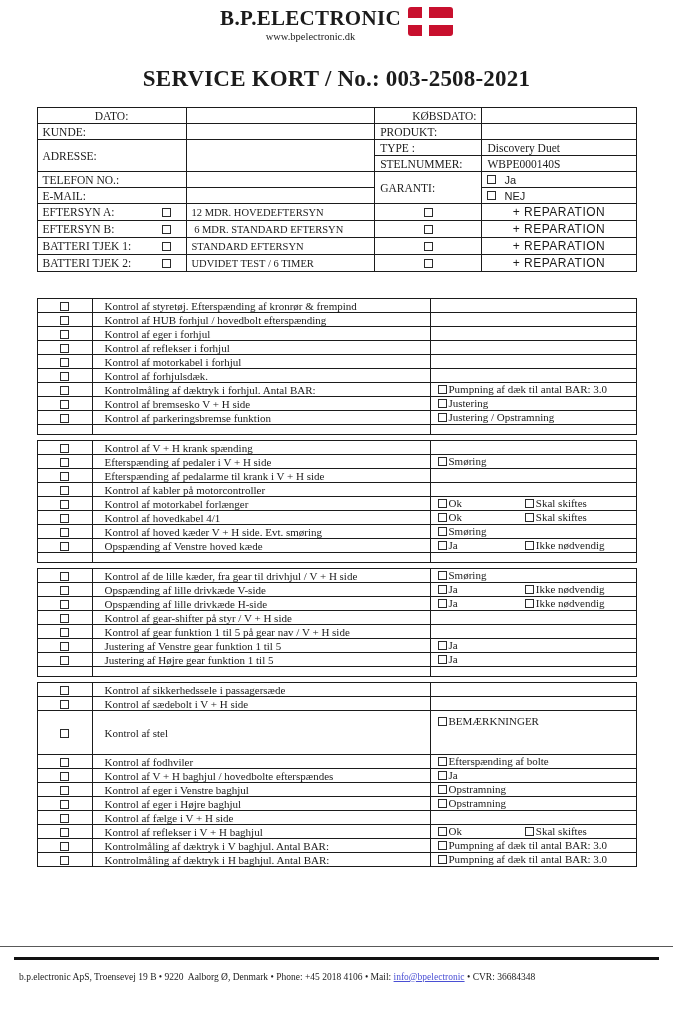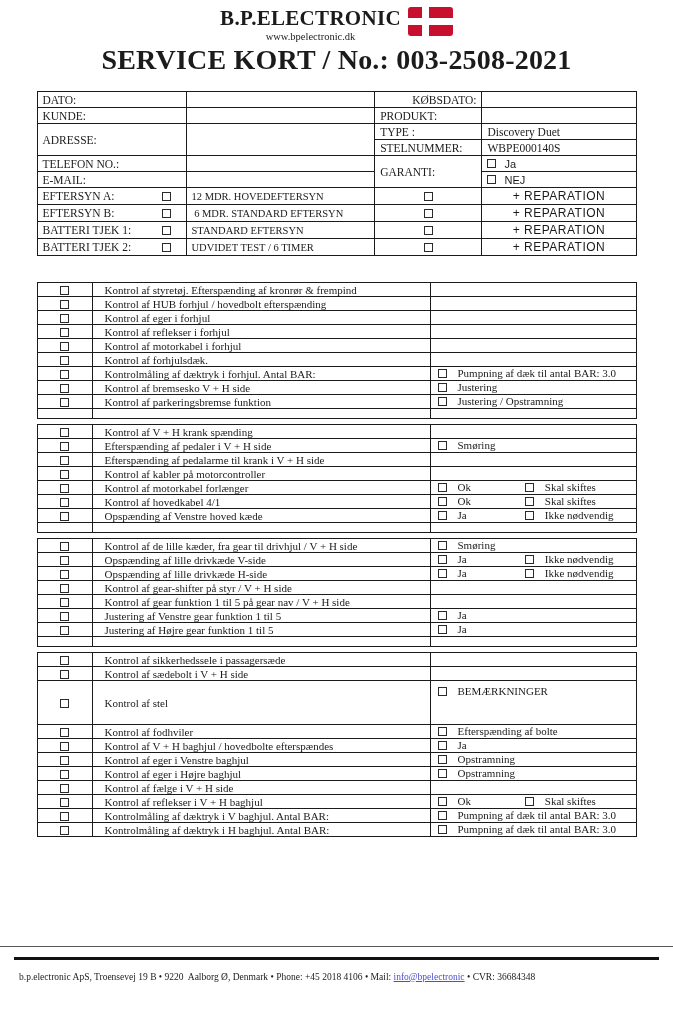--- a/index.html
+++ b/index.html
@@ -9,27 +9,27 @@
     font-family:"Liberation Serif", serif; color:#1b1b1b;
   }
   
   .header { text-align:center; padding-top:6px; }
   .logo-row { display:inline-flex; align-items:flex-start; gap:7px; }
   .logo-name { font-size:21px; font-weight:600; letter-spacing:.3px; line-height:1.15;text-align:right; }
   .logo-url { font-size:10.5px; margin-top:1px; }
   .flag { width:45px; height:29px; border-radius:3px; position:relative; overflow:hidden; margin-top:1px; }
   .flag .h-bar { position:absolute; left:0; right:0; top:11px; height:7px; background:#fff; }
   .flag .v-bar { position:absolute; top:0; bottom:0; left:14px; width:7px; background:#fff; }
-  .doc-title { font-size:28px; font-weight:bold; margin-top:2px; letter-spacing:.2px; }
+  .doc-title { font-size:23px; font-weight:bold; margin-top:24px; letter-spacing:.2px; }
 
   
   table { border-collapse:collapse; }
   .info-table { width:600px; margin:15px auto 0; font-size:11.5px; border:1.5px solid #1b1b1b; }
   .info-table td { border:1px solid #1b1b1b; padding:1px 5px; height:16px; vertical-align:middle; }
-  .info-table .c1 { width:150px; }
+  .info-table .c1 { width:150px;text-align:center; }
   .info-table .c2 { width:190px; }
   .info-table .c3 { width:105px;padding-left:37px; }
   .info-table .c4 { width:155px; }
   .svc-label-row { display:flex; justify-content:space-between; align-items:center; padding-right:10px; }
   .svc-desc { font-size:10.5px; white-space:pre-wrap; }
   .cb-center { text-align:center; }
   .sans { font-family:"Liberation Sans", sans-serif; }
   .rep-cell { text-align:center; font-size:12px; letter-spacing:.5px; }
   .gar-opt { display:flex; align-items:center; gap:8px; font-size:11px; }
 
@@ -37,21 +37,21 @@
   .cb { display:inline-block; width:9px; height:9px; border:1.3px solid #2b2b2b; background:#fff;
         vertical-align:-1px; flex:0 0 auto; }
 
   
   .checklist { margin-top:26px; }
   .check-table { width:600px; margin:0 auto 5px; font-size:11px; border:1.5px solid #1b1b1b; }
   .check-table td { border:1px solid #1b1b1b; height:14px; padding:0 4px; vertical-align:middle; }
   .check-table .cb-cell { width:55px; text-align:center; padding:0; }
   .check-table .desc-cell { width:338px; padding-left:12px; }
   .check-table .opts-cell { padding-left:7px; }
-  .opt { display:inline-flex; align-items:center; gap:11px; }
+  .opt { display:inline-flex; align-items:center; gap:2px; }
   .opt.wide { width:45%; }
   tr.tall td { height:44px; }
   tr.tall .opts-cell { vertical-align:top; padding-top:4px; }
   tr.spacer td { height:10px; }
 
   
   .footer { position:absolute; left:0; right:0; top:946px; }
   .rule-thin { height:1px; background:#595959; }
   .rule-thick { height:3px; background:#121212; margin:10px 14px 0; }
   .footer-text { margin:12px 0 0 19px; font-size:9.5px; white-space:pre-wrap; }
@@ -272,20 +272,28 @@
           <td class="opts-cell"><span class="opt wide">
               <span class="cb"></span>
               <span>Ok</span>
             </span><span class="opt">
               <span class="cb"></span>
               <span>Skal skiftes</span>
             </span></td>
         </tr>
         <tr>
           <td class="cb-cell"><span class="cb"></span></td>
+          <td class="desc-cell"><span>Kontrol af hoved kæder V + H side. Evt. smøring</span></td>
+          <td class="opts-cell"><span class="opt">
+              <span class="cb"></span>
+              <span>Smøring</span>
+            </span></td>
+        </tr>
+        <tr>
+          <td class="cb-cell"><span class="cb"></span></td>
           <td class="desc-cell"><span>Opspænding af Venstre hoved kæde</span></td>
           <td class="opts-cell"><span class="opt wide">
               <span class="cb"></span>
               <span>Ja</span>
             </span><span class="opt">
               <span class="cb"></span>
               <span>Ikke nødvendig</span>
             </span></td>
         </tr>
         <tr class="spacer">

